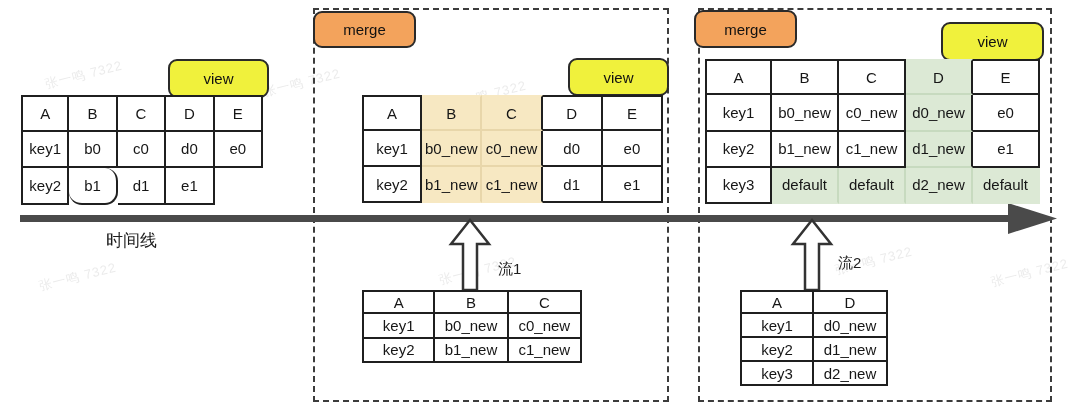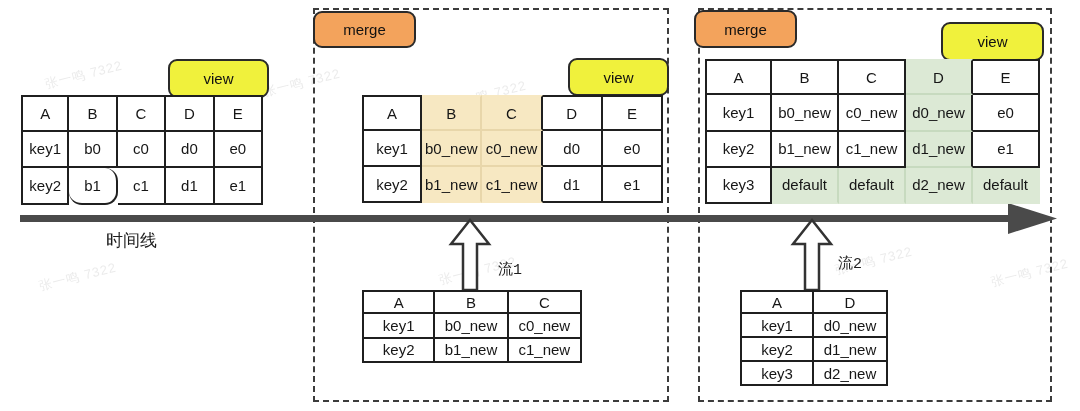--- a/index.html
+++ b/index.html
@@ -11,21 +11,21 @@
   .badge{position:absolute;display:flex;align-items:center;justify-content:center;
          border:2px solid #2a2a2a;border-radius:9px;font-size:15px;color:#111;}
   
   .dtable{position:absolute;box-sizing:border-box;}
   .dtable .cell{display:flex;align-items:center;justify-content:center;
                 font-size:15px;box-sizing:border-box;background:#fff;white-space:nowrap;}
   
   #vector-layer{position:absolute;left:0;top:0;width:1080px;height:411px;pointer-events:none;}
   .flow-arrow{fill:#ffffff;stroke:#333;stroke-width:2.5px;stroke-linejoin:miter;}
   
-  .cn-label{position:absolute;font-size:16px;color:#1d1d1d;font-family:Liberation Mono, monospace;}
+  .cn-label{position:absolute;font-size:16px;color:#1d1d1d;}
   .watermark{position:absolute;font-size:13px;color:rgba(130,130,130,0.16);
              transform:rotate(-14deg);white-space:nowrap;letter-spacing:1px;}
 </style>
 </head>
 <body>
 
 <div id="stage">
 
   <div class="watermark" style="left:44px;top:66px">张一鸣 7322</div>
   <div class="watermark" style="left:262px;top:74px">张一鸣 7322</div>
@@ -57,21 +57,20 @@
       <div class="cell" style="border-top: 2px solid rgb(31, 31, 31); border-right: 2px solid rgb(31, 31, 31); border-bottom: 2px solid rgb(31, 31, 31);">C</div>
       <div class="cell" style="border-top: 2px solid rgb(31, 31, 31); border-right: 2px solid rgb(31, 31, 31); border-bottom: 2px solid rgb(31, 31, 31);">D</div>
       <div class="cell" style="border-top: 2px solid rgb(31, 31, 31); border-right: 2px solid rgb(31, 31, 31); border-bottom: 2px solid rgb(31, 31, 31);">E</div>
       <div class="cell" style="border-left: 2px solid rgb(31, 31, 31); border-right: 2px solid rgb(31, 31, 31); border-bottom: 2px solid rgb(31, 31, 31);">key1</div>
       <div class="cell" style="border-right: 2px solid rgb(31, 31, 31); border-bottom: 2px solid rgb(31, 31, 31);">b0</div>
       <div class="cell" style="border-right: 2px solid rgb(31, 31, 31); border-bottom: 2px solid rgb(31, 31, 31);">c0</div>
       <div class="cell" style="border-right: 2px solid rgb(31, 31, 31); border-bottom: 2px solid rgb(31, 31, 31);">d0</div>
       <div class="cell" style="border-right: 2px solid rgb(31, 31, 31); border-bottom: 2px solid rgb(31, 31, 31);">e0</div>
       <div class="cell" style="border-left: 2px solid rgb(31, 31, 31); border-right: 2px solid rgb(31, 31, 31); border-bottom: 2px solid rgb(31, 31, 31);">key2</div>
       <div class="cell" style="border-right: 2px solid rgb(31, 31, 31); border-bottom: 2px solid rgb(31, 31, 31); border-radius: 13px;">b1</div>
-      <div class="cell" style="border-right: 2px solid rgb(31, 31, 31); border-bottom: 2px solid rgb(31, 31, 31);">c1</div>
       <div class="cell" style="border-right: 2px solid rgb(31, 31, 31); border-bottom: 2px solid rgb(31, 31, 31);">d1</div>
       <div class="cell" style="border-right: 2px solid rgb(31, 31, 31); border-bottom: 2px solid rgb(31, 31, 31);">e1</div>
     </div>
   <div class="dtable" style="left: 362px; top: 95px; width: 301px; height: 108px; display: grid; grid-template-columns: repeat(5, 1fr); grid-template-rows: repeat(3, 1fr);">
       <div class="cell" style="border-width: 2px; border-style: solid; border-color: rgb(31, 31, 31);">A</div>
       <div class="cell" style="background: rgb(247, 232, 194); border-top: 2px solid rgb(247, 232, 194); border-right: 2px solid rgb(232, 214, 170); border-bottom: 2px solid rgb(232, 214, 170);">B</div>
       <div class="cell" style="background: rgb(247, 232, 194); border-top: 2px solid rgb(247, 232, 194); border-right: 2px solid rgb(31, 31, 31); border-bottom: 2px solid rgb(232, 214, 170);">C</div>
       <div class="cell" style="border-top: 2px solid rgb(31, 31, 31); border-right: 2px solid rgb(31, 31, 31); border-bottom: 2px solid rgb(31, 31, 31);">D</div>
       <div class="cell" style="border-top: 2px solid rgb(31, 31, 31); border-right: 2px solid rgb(31, 31, 31); border-bottom: 2px solid rgb(31, 31, 31);">E</div>
       <div class="cell" style="border-left: 2px solid rgb(31, 31, 31); border-right: 2px solid rgb(31, 31, 31); border-bottom: 2px solid rgb(31, 31, 31);">key1</div>

